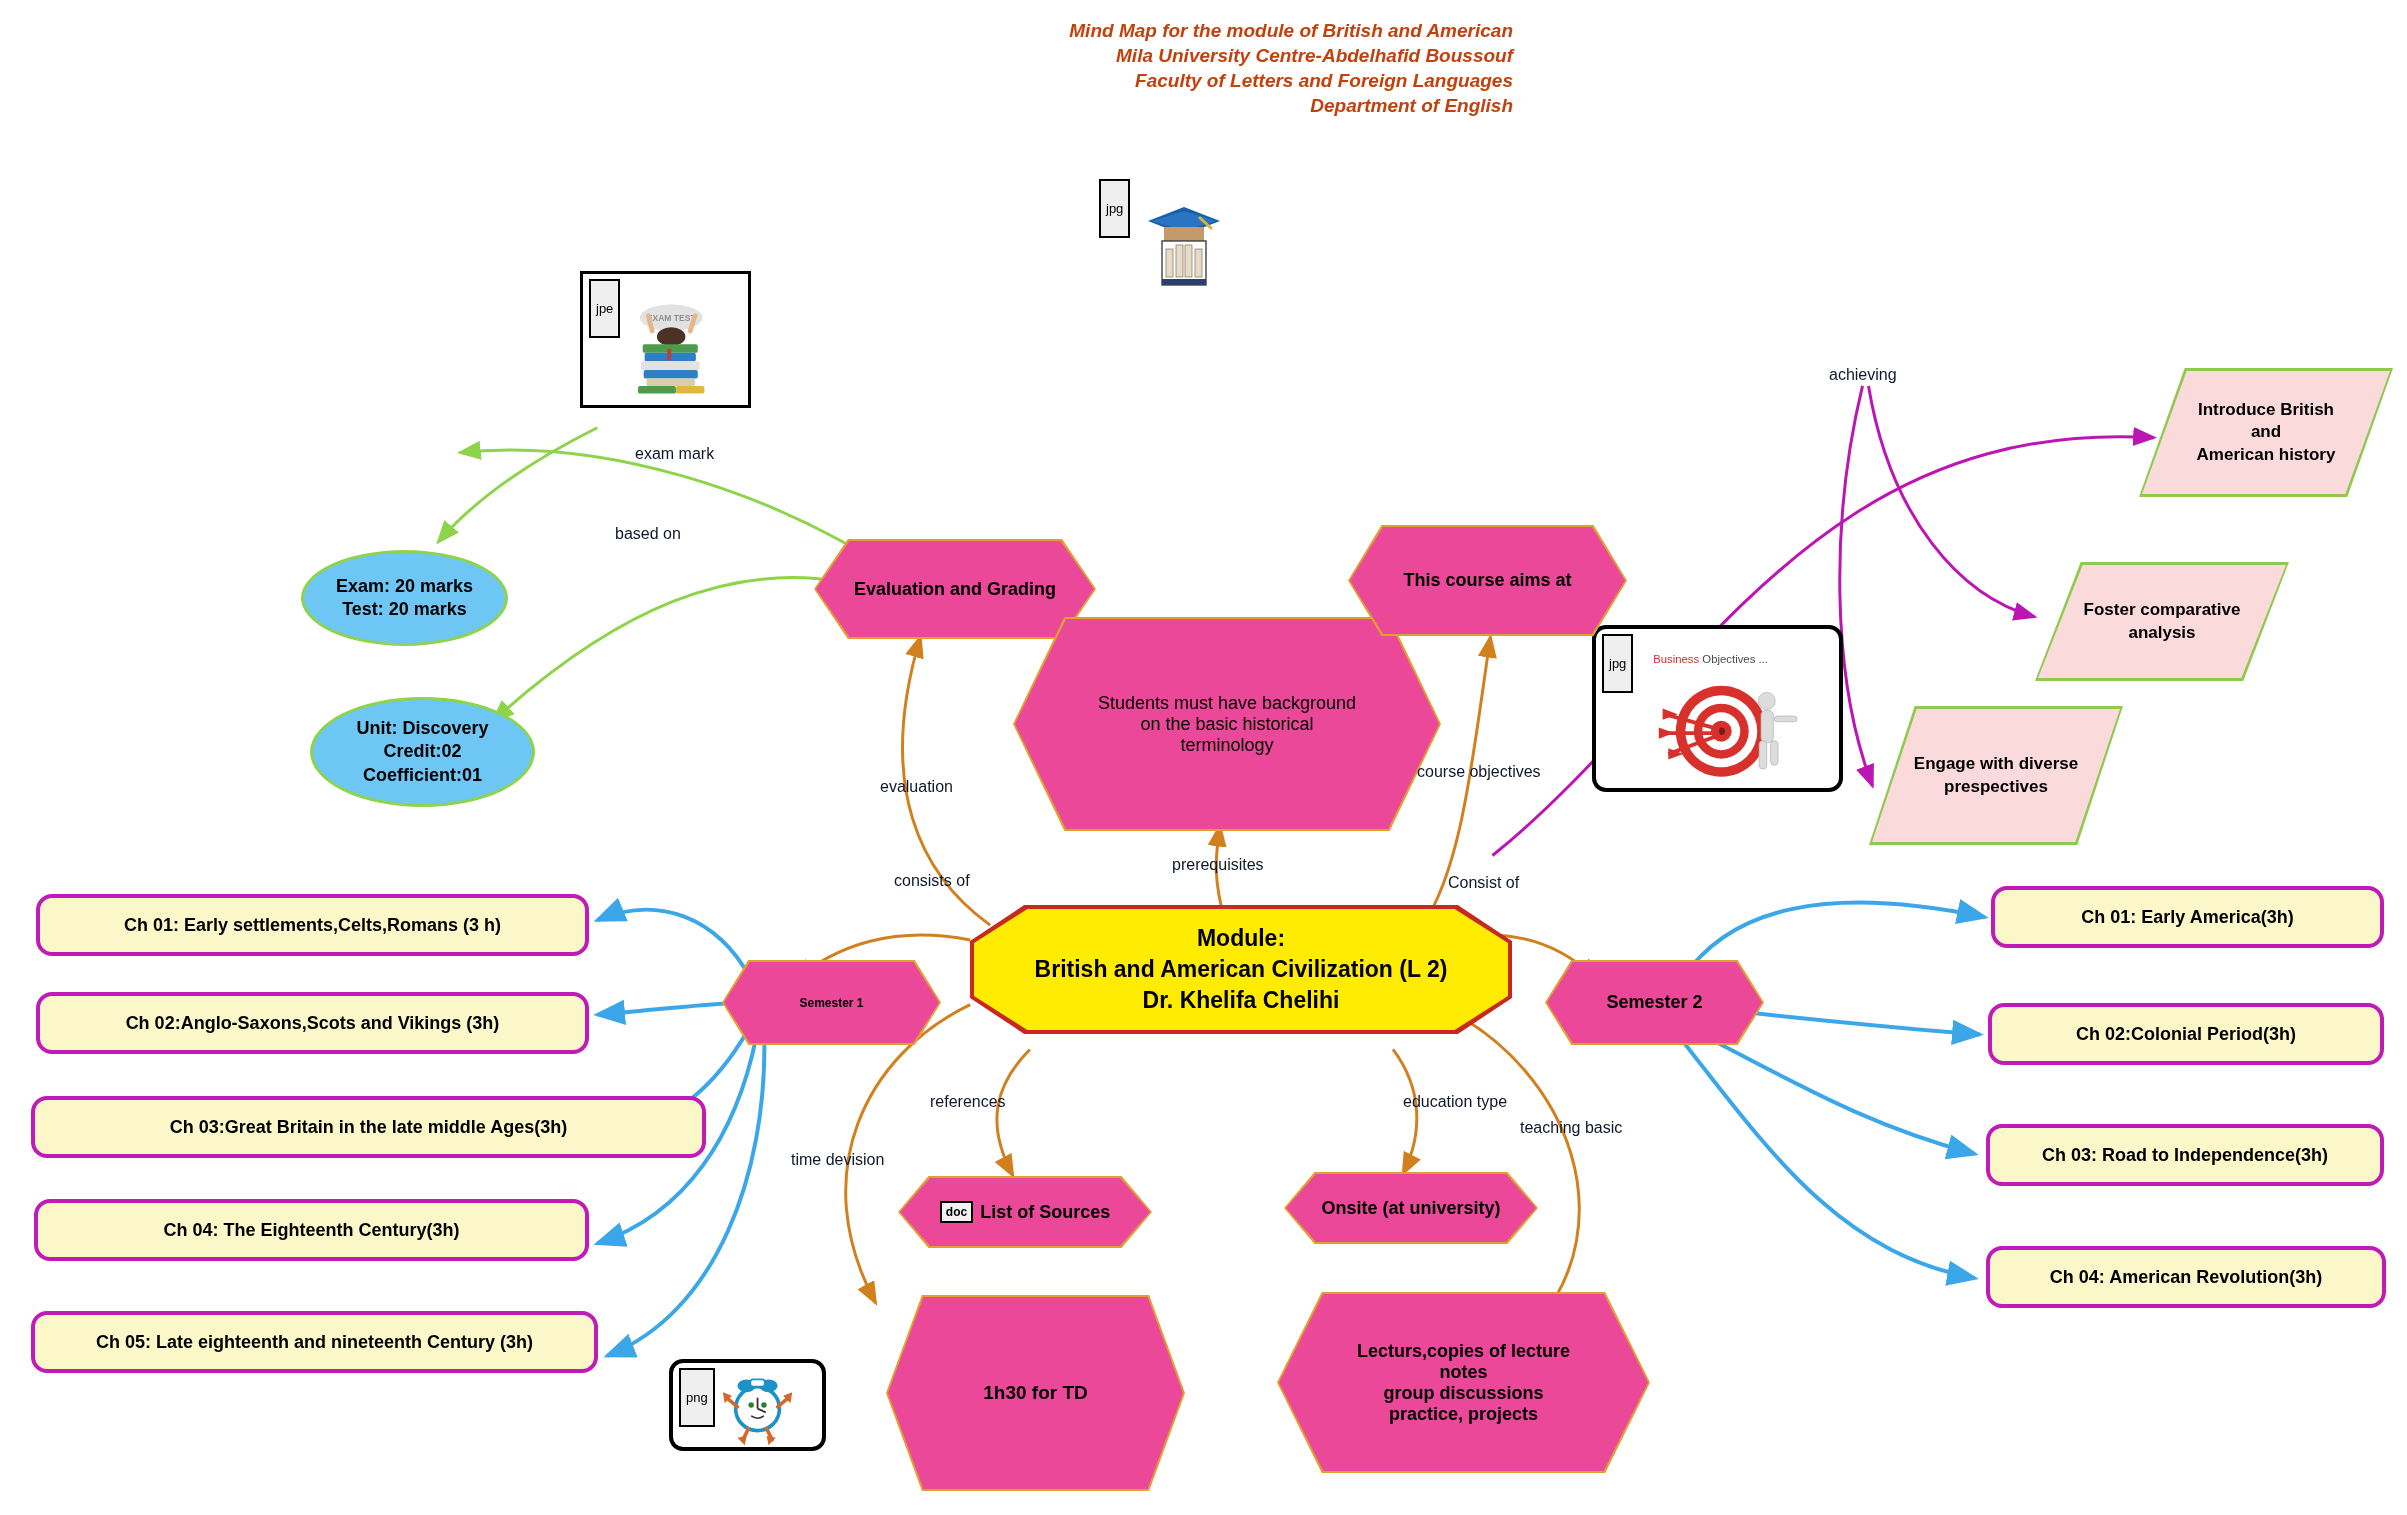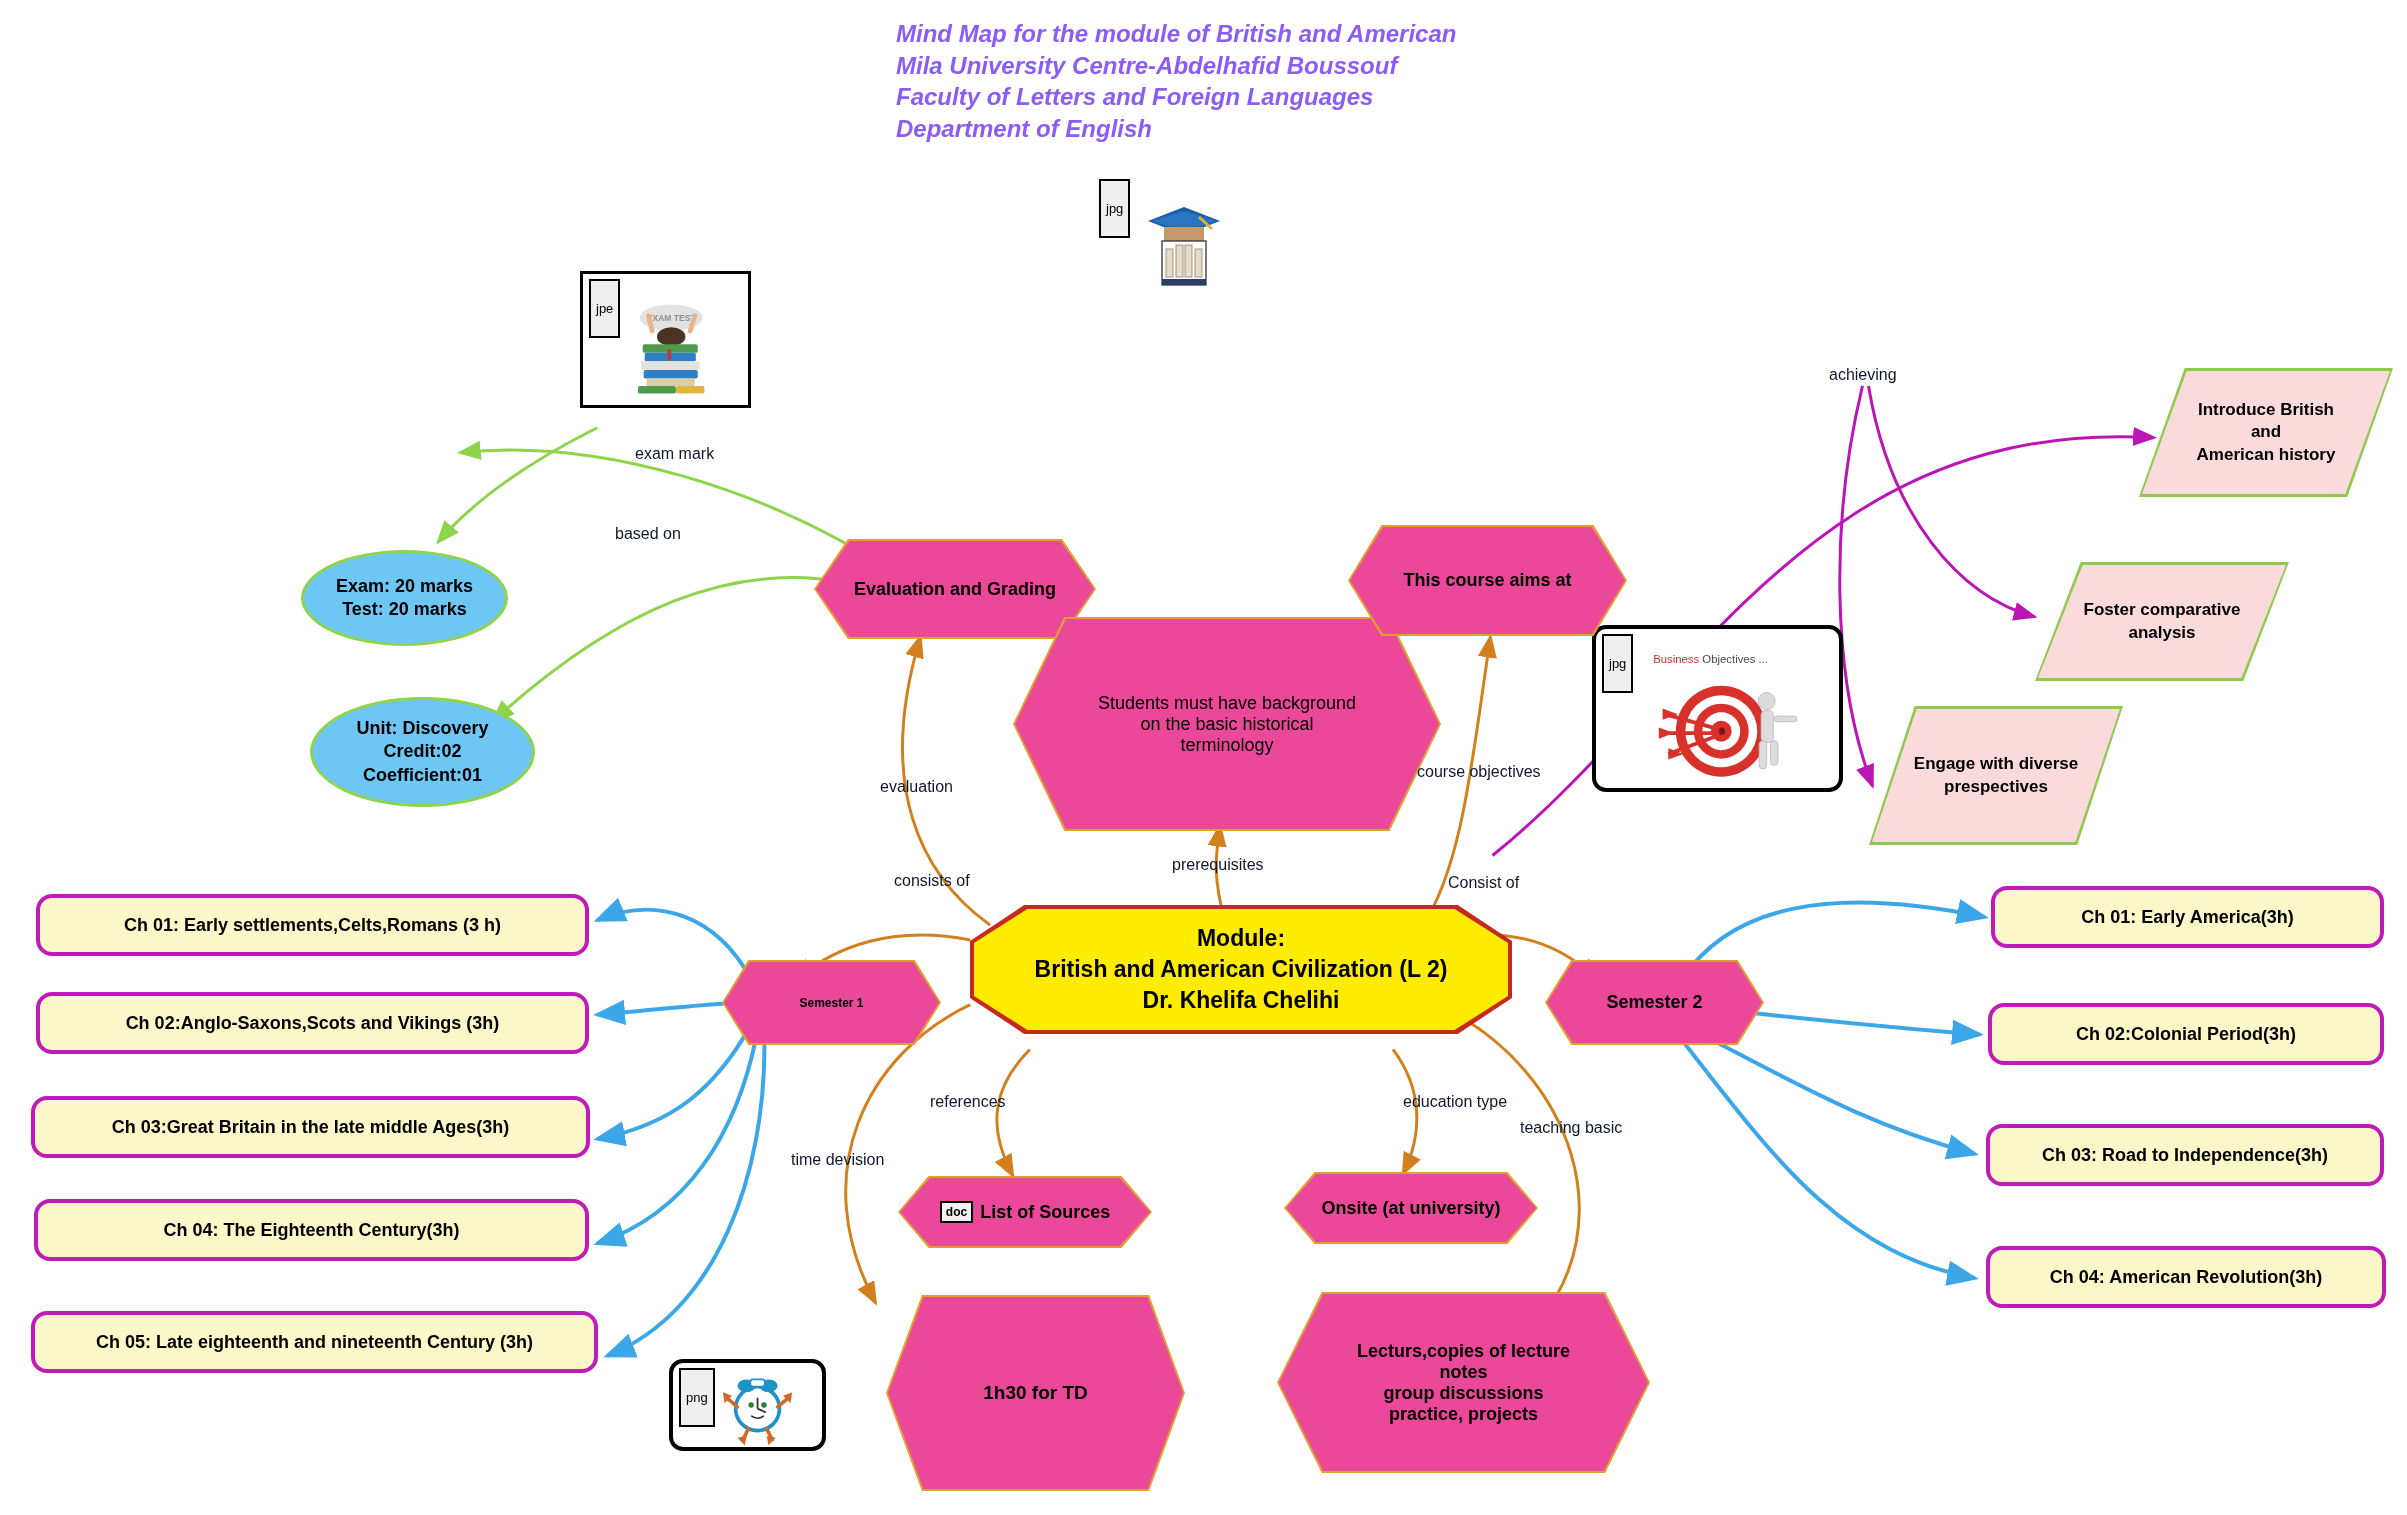--- a/index.html
+++ b/index.html
@@ -2,22 +2,22 @@
 <html><head>
 <meta charset="utf-8">
 <style>
   html,body{margin:0;padding:0;background:#ffffff;}
   body{width:2408px;height:1515px;position:relative;overflow:hidden;
        font-family:"Liberation Sans","DejaVu Sans",sans-serif;color:#000;}
   #canvas{position:absolute;left:0;top:0;width:2408px;height:1515px;}
   svg.edges{position:absolute;left:0;top:0;width:2408px;height:1515px;pointer-events:none;}
 
   
-  .title{position:absolute;left:896px;top:18px;width:617px;text-align:left;
-         font-style:italic;font-weight:bold;font-size:24px;line-height:1.32;color:#8b5cf6;}
+  .title{position:absolute;left:896px;top:18px;width:617px;text-align:right;
+         font-style:italic;font-weight:bold;font-size:19px;line-height:1.32;color:#c2410c;}
   .hexwrap{position:absolute;}
   .hexwrap .border{position:absolute;inset:0;background:#e0a030;
        clip-path:polygon(12% 0%,88% 0%,100% 50%,88% 100%,12% 100%,0% 50%);}
   .hexwrap .face{position:absolute;left:2px;top:2px;right:2px;bottom:2px;background:#ec4899;
        clip-path:polygon(12% 0%,88% 0%,100% 50%,88% 100%,12% 100%,0% 50%);
        display:flex;align-items:center;justify-content:center;text-align:center;}
 
   
   .octwrap{position:absolute;}
   .octwrap .border{position:absolute;inset:0;background:#c62a1f;
@@ -355,21 +355,21 @@
 prespectives</div>
     </div>
   </div>
 
   <div class="chap" style="left:30px;top:894px;width:553px;height:62px;">
     <span>Ch 01: Early settlements,Celts,Romans (3 h)</span>
   </div>
   <div class="chap" style="left:30px;top:992px;width:553px;height:62px;">
     <span>Ch 02:Anglo-Saxons,Scots and Vikings (3h)</span>
   </div>
-  <div class="chap" style="left:25px;top:1096px;width:559px;height:62px;">
+  <div class="chap" style="left:25px;top:1096px;width:675px;height:62px;">
     <span>Ch 03:Great Britain in the late middle Ages(3h)</span>
   </div>
   <div class="chap" style="left:28px;top:1199px;width:555px;height:62px;">
     <span>Ch 04: The Eighteenth Century(3h)</span>
   </div>
   <div class="chap" style="left:25px;top:1311px;width:567px;height:62px;">
     <span>Ch 05: Late  eighteenth and nineteenth Century (3h)</span>
   </div>
 
   <div class="chap" style="left:1985px;top:886px;width:393px;height:62px;">

